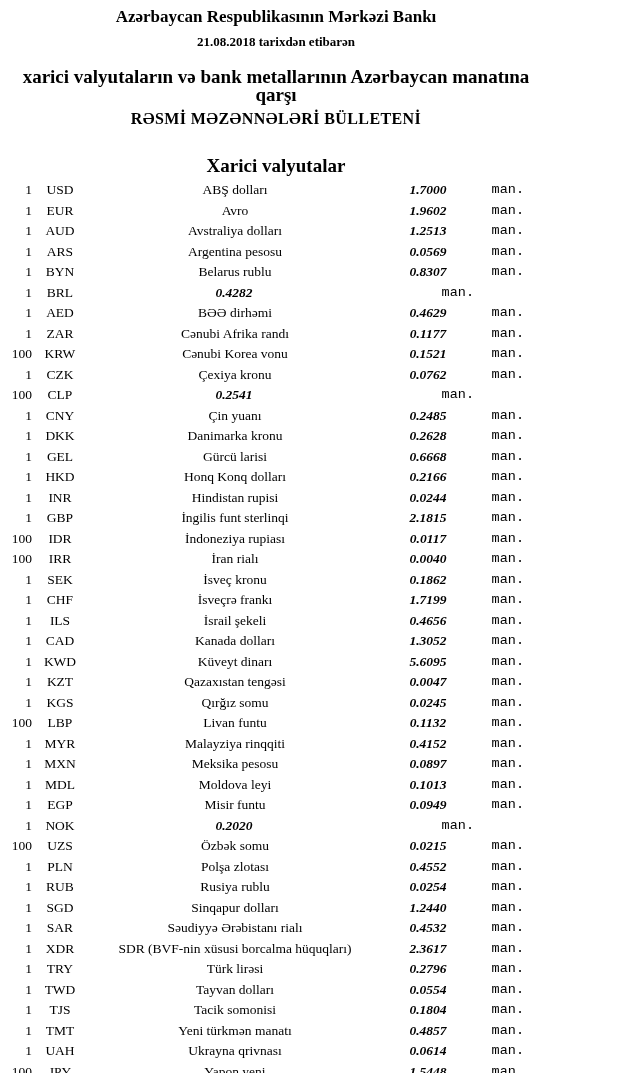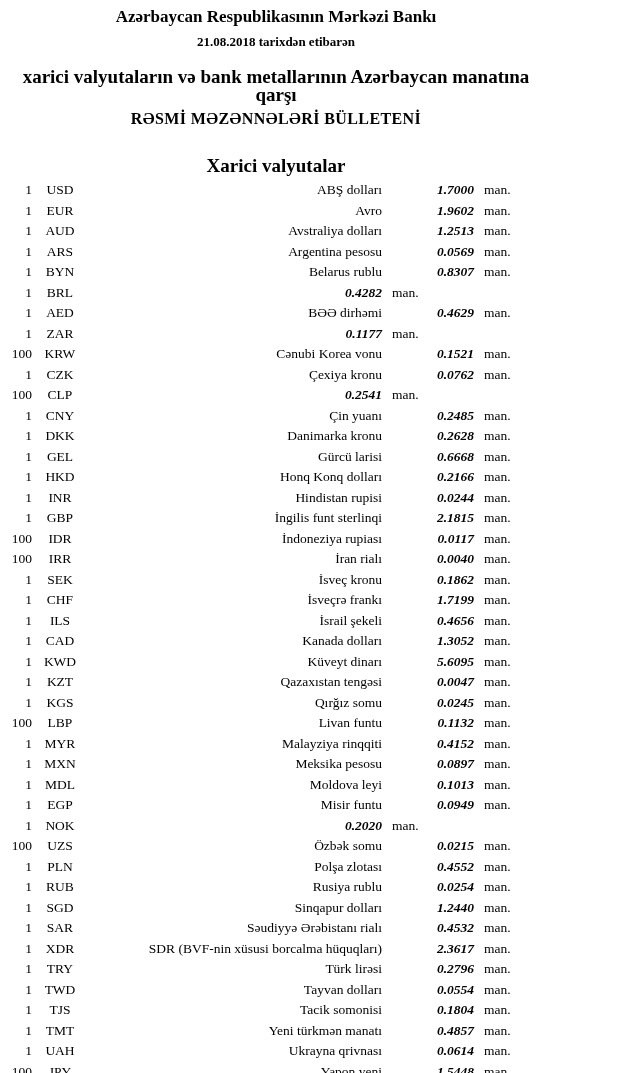--- a/index.html
+++ b/index.html
@@ -66,32 +66,33 @@
     white-space: nowrap;
   }
   .qty {
     text-align: right;
     padding-right: 2px;
   }
   .code {
     text-align: center;
   }
   .name {
-    text-align: right;
+    text-align: center;
     padding-left: 2px;
     overflow: hidden;
   }
   .rate {
+    text-align: center;
+    font-weight: bold;
+    font-style: italic;
+  }
+  .unit {
     text-align: right;
-    font-weight: bold;
-    font-style: italic;
-  }
-  .unit {
-    text-align: left;
     padding-left: 10px;
+    font-family: Liberation Mono, monospace;
   }
 </style>
 </head>
 <body>
 
 <div class="page">
   <div class="bank-name">Azərbaycan Respublikasının Mərkəzi Bankı</div>
   <div class="date-line">21.08.2018 tarixdən etibarən</div>
   <div class="subtitle">xarici valyutaların və bank metallarının Azərbaycan manatına qarşı</div>
   <div class="bulletin-title">RƏSMİ MƏZƏNNƏLƏRİ BÜLLETENİ</div>
@@ -148,20 +149,21 @@
     <span class="qty">1</span>
     <span class="code">AED</span>
     <span class="name">BƏƏ dirhəmi</span>
     <span class="rate">0.4629</span>
     <span class="unit">man.</span>
   </div>
 
   <div class="row">
     <span class="qty">1</span>
     <span class="code">ZAR</span>
+    <span class="name">Cənubi Afrika randı</span>
     <span class="rate">0.1177</span>
     <span class="unit">man.</span>
   </div>
 
   <div class="row">
     <span class="qty">100</span>
     <span class="code">KRW</span>
     <span class="name">Cənubi Korea vonu</span>
     <span class="rate">0.1521</span>
     <span class="unit">man.</span>

